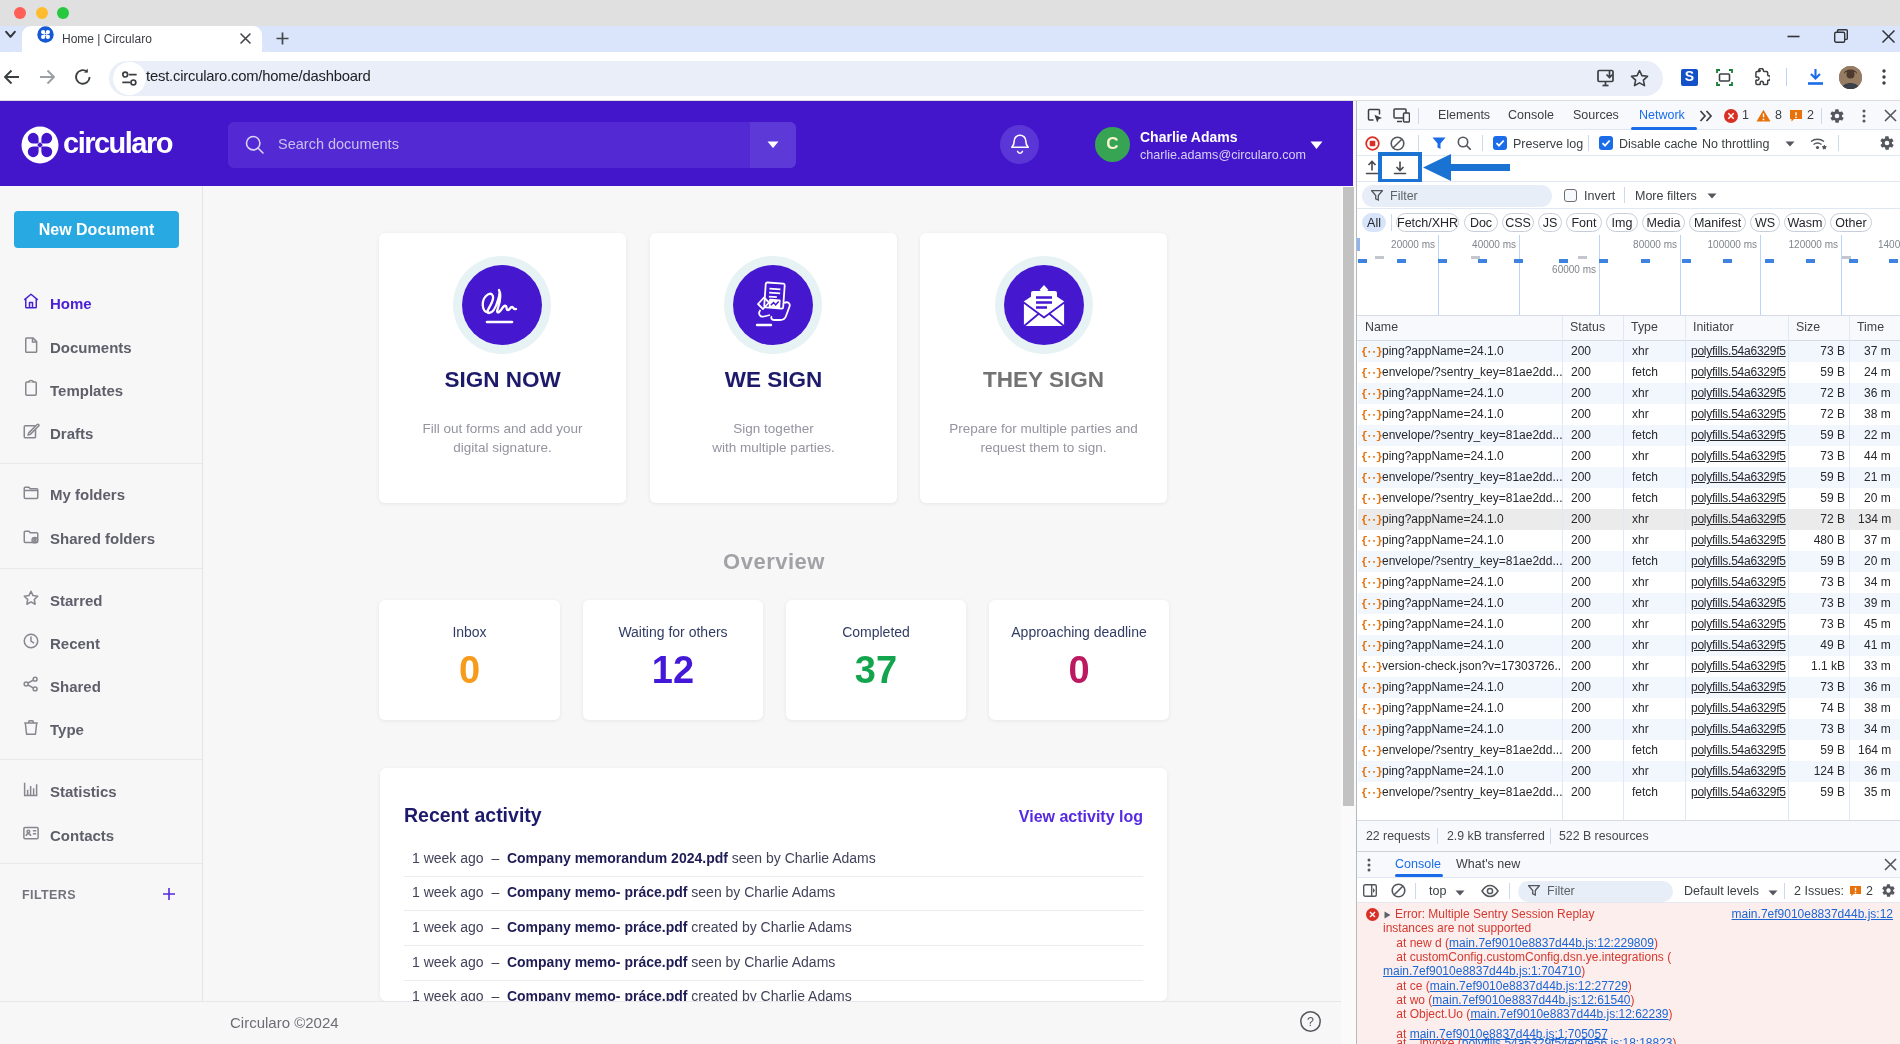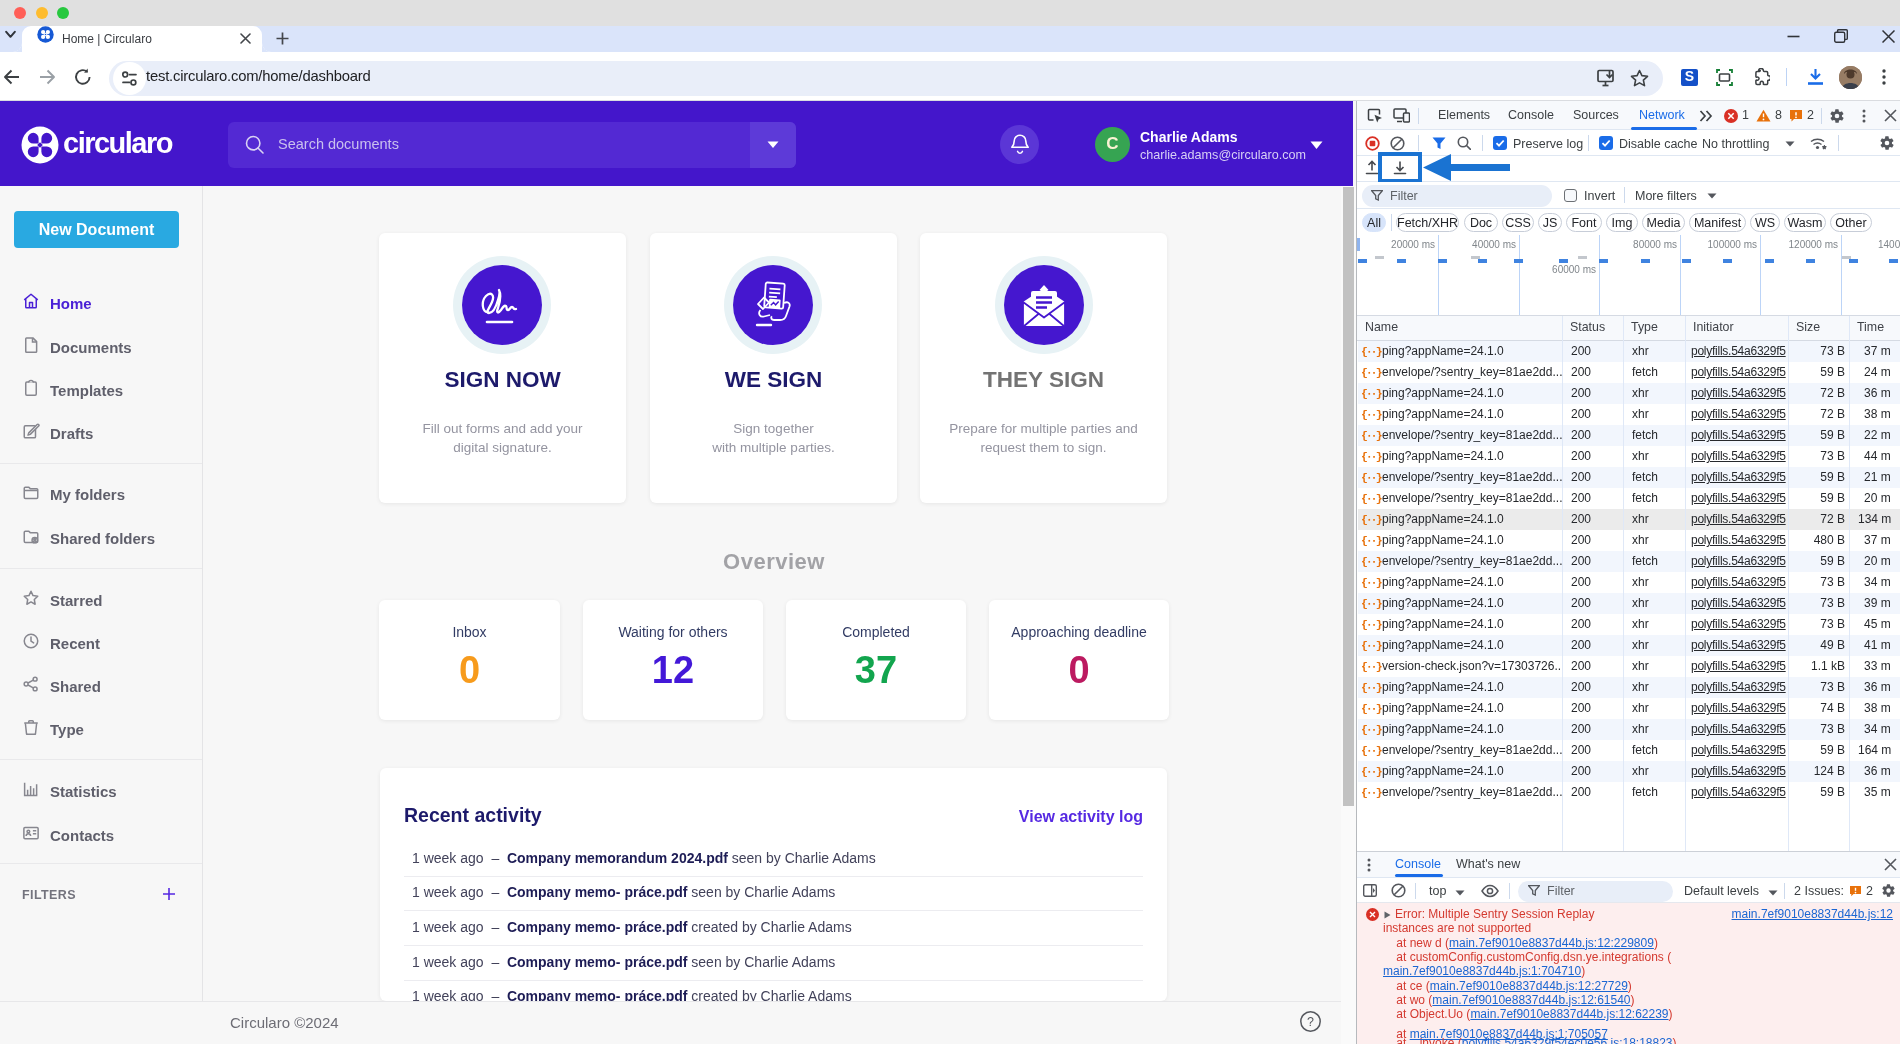--- a/index.html
+++ b/index.html
@@ -746,20 +746,27 @@
         <div class="nc" style="left:333px;text-decoration:underline;letter-spacing:-0.25px;">polyfills.54a6329f5</div>
         <div class="nc" style="left:400px;width:87px;text-align:right;">59 B</div>
         <div class="nc" style="left:506px;width:50px;">35 m</div>
       </div>
 <div class="colsep" style="left:205px;top:215px;height:604px;"></div>
 <div class="colsep" style="left:266px;top:215px;height:604px;"></div>
 <div class="colsep" style="left:328px;top:215px;height:604px;"></div>
 <div class="colsep" style="left:431px;top:215px;height:604px;"></div>
 <div class="colsep" style="left:492px;top:215px;height:604px;"></div>
 
+<div class="abs" style="left:0;top:719px;width:543px;height:31px;background:#f7f9fc;border-top:1px solid #d5dae3;box-sizing:border-box;font-size:12.3px;color:#44474d;">
+<div class="abs" style="left:9px;top:8px;">22 requests</div>
+<div class="sep" style="left:80px;top:7px;height:16px;"></div>
+<div class="abs" style="left:90px;top:8px;">2.9 kB transferred</div>
+<div class="sep" style="left:193px;top:7px;height:16px;"></div>
+<div class="abs" style="left:202px;top:8px;">522 B resources</div>
+</div>
 
 <div class="dtrow" style="top:750px;height:27px;border-top:1px solid #ccd0d7;"></div>
 <svg class="abs" style="left:10px;top:757px" width="4" height="14" viewBox="0 0 4 14">
         <circle cx="2" cy="2" r="1.5" fill="#54575d"></circle>
         <circle cx="2" cy="7" r="1.5" fill="#54575d"></circle>
         <circle cx="2" cy="12" r="1.5" fill="#54575d"></circle>
       </svg>
 <div class="abs" style="left:38px;top:756px;font-size:12.5px;color:#1a6ce8;font-weight:500;">Console</div>
 <div class="abs" style="left:38px;top:773px;width:48px;height:3px;background:#1a6ce8;border-radius:2px;"></div>
 <div class="abs" style="left:99px;top:756px;font-size:12.5px;color:#3c4043;">What's new</div>

